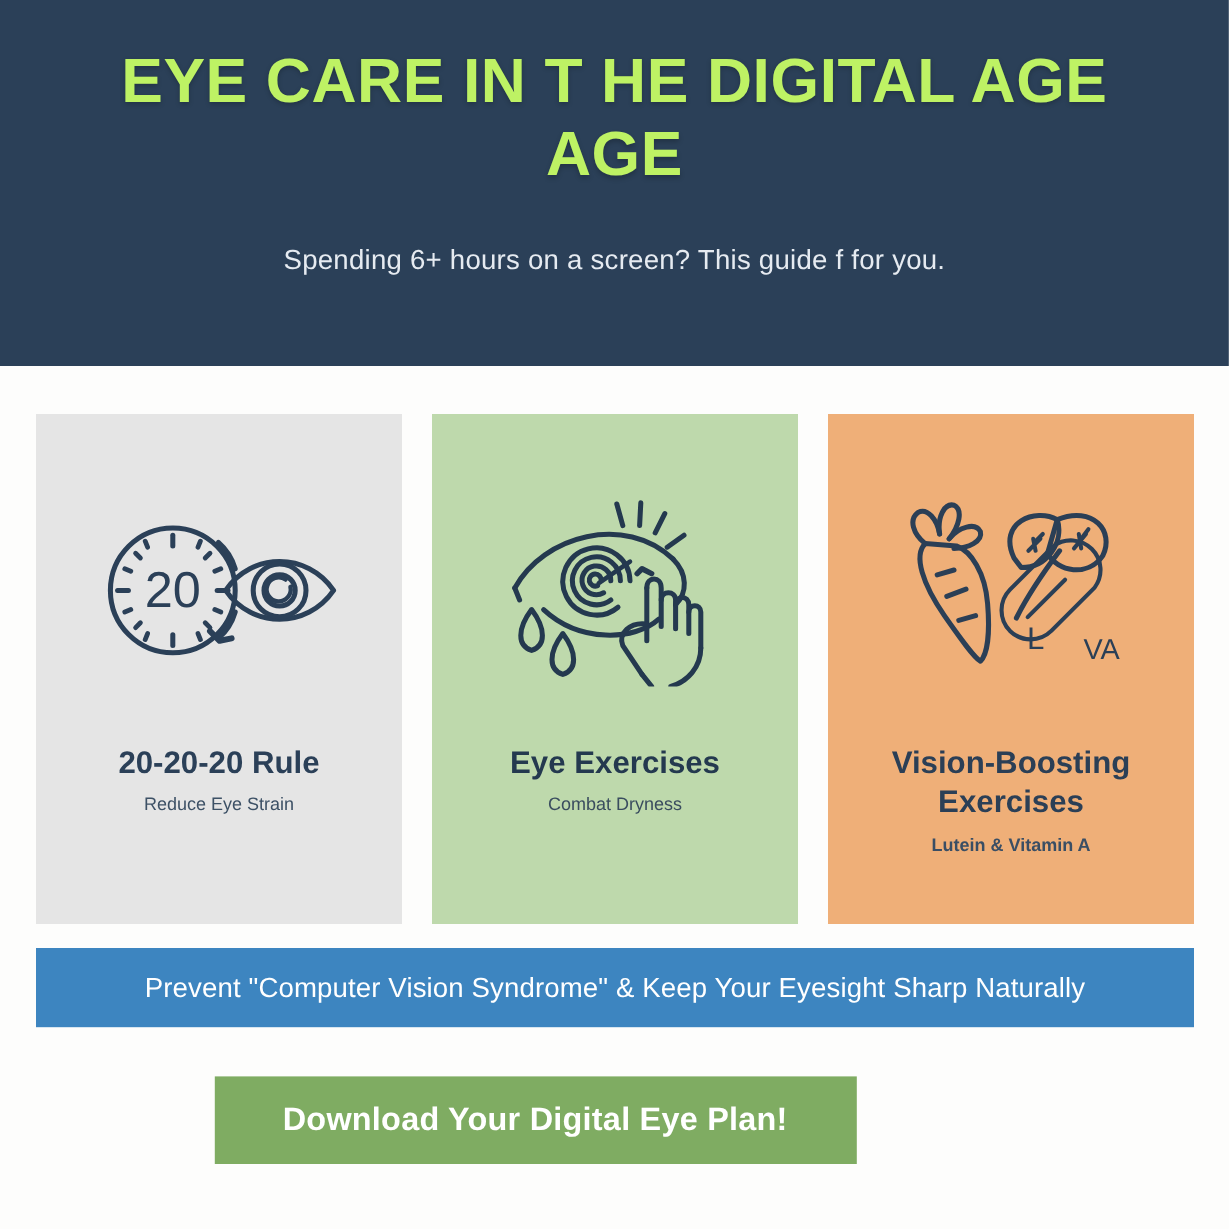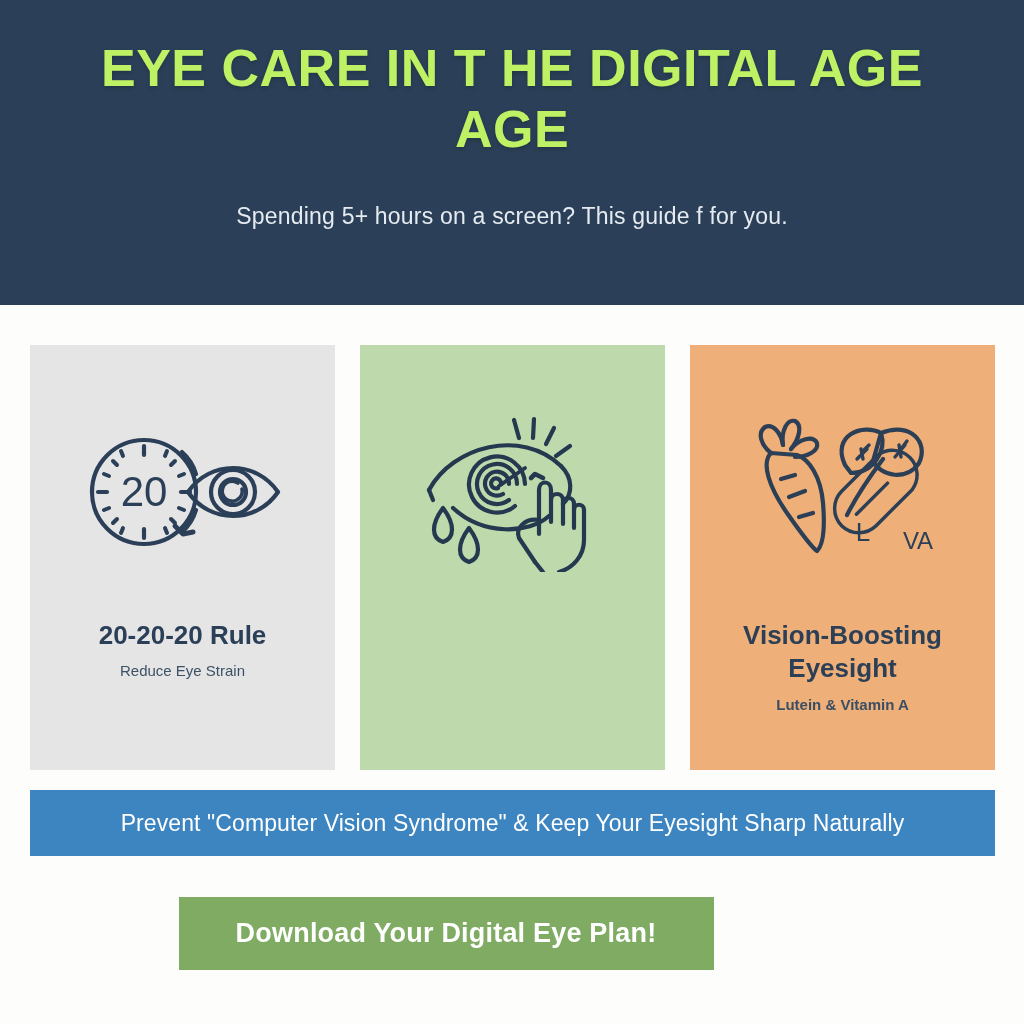--- a/index.html
+++ b/index.html
@@ -151,21 +151,21 @@
 </head>
 <body>
 
 <div class="poster">
 
   <div class="header">
     <h1 class="header-title">
       <span>EYE CARE IN T HE DIGITAL AGE</span><br>
       <span>AGE</span>
     </h1>
-    <p class="header-subtitle">Spending 5+ hours on a screen? This guide f for you.</p>
+    <p class="header-subtitle">Spending 6+ hours on a screen? This guide f for you.</p>
   </div>
 
   <div class="cards">
 
     <div class="card card-blue">
       <div class="card-icon">
         <svg width="210" height="140" viewBox="0 0 210 140" fill="none" stroke="#2b4058" stroke-width="4.2" stroke-linecap="round" stroke-linejoin="round">
 
           <circle cx="66" cy="70" r="52"></circle>
 
@@ -234,20 +234,24 @@
           <path d="M126 78 L126 122" fill="none"></path>
           <path d="M126 78 C126 68 138 68 138 78 L138 110" fill="none"></path>
           <path d="M138 88 C138 80 150 80 150 88 L150 112" fill="none"></path>
           <path d="M150 92 C150 84 161 84 161 92 L161 116" fill="none"></path>
           <path d="M161 98 C161 91 171 91 171 98 L171 128" fill="none"></path>
           <path d="M126 108 C112 106 102 116 106 126 L122 150" fill="none"></path>
           <path d="M122 150 L130 160" fill="none"></path>
           <path d="M171 128 C171 144 160 156 146 160" fill="none"></path>
         </svg>
       </div>
+      <div class="card-text">
+        <p class="card-title">Eye Exercises</p>
+        <p class="card-subtitle">Combat Dryness</p>
+      </div>
     </div>
 
     <div class="card card-orange">
       <div class="card-icon">
         <svg width="215" height="155" viewBox="0 0 215 155" fill="none" stroke="#2b3f56" stroke-width="4.2" stroke-linecap="round" stroke-linejoin="round">
 
           <path d="M36 38 C26 30 22 18 30 12 C38 8 46 18 48 30" fill="none"></path>
           <path d="M48 30 C46 16 52 4 60 6 C68 10 64 24 56 34" fill="none"></path>
           <path d="M56 34 C64 24 78 20 82 28 C84 36 72 42 60 42" fill="none"></path>
 
@@ -266,21 +270,21 @@
           <path d="M122 44 L132 34 M126 34 L128 44 M134 30 L128 36" fill="none" stroke-width="3.4"></path>
           <path d="M160 42 L170 30 M164 30 L166 42 M172 26 L166 34" fill="none" stroke-width="3.4"></path>
 
           <path d="M132 118 a30 30 0 0 1 0 -42 L176 32 a30 30 0 0 1 42 42 L174 118 a30 30 0 0 1 -42 0 Z" transform="translate(-18,14) scale(0.82) translate(20,0)" fill="none"></path>
           <path d="M150 104 L188 66" transform="translate(-18,14) scale(0.82) translate(20,0)" fill="none"></path>
           <text x="128" y="126" font-family="'Liberation Sans', sans-serif" font-size="26" fill="#2b3f56" stroke="none" text-anchor="middle">L</text>
           <text x="183" y="134" font-family="'Liberation Sans', sans-serif" font-size="24" fill="#2b3f56" stroke="none" text-anchor="middle">VA</text>
         </svg>
       </div>
       <div class="card-text">
-        <p class="card-title">Vision-Boosting Eyesight</p>
+        <p class="card-title">Vision-Boosting Exercises</p>
         <p class="card-subtitle">Lutein &amp; Vitamin A</p>
       </div>
     </div>
 
   </div>
 
   <div class="banner">
     <span class="banner-text">Prevent "Computer Vision Syndrome" &amp; Keep Your Eyesight Sharp Naturally</span>
   </div>
 

